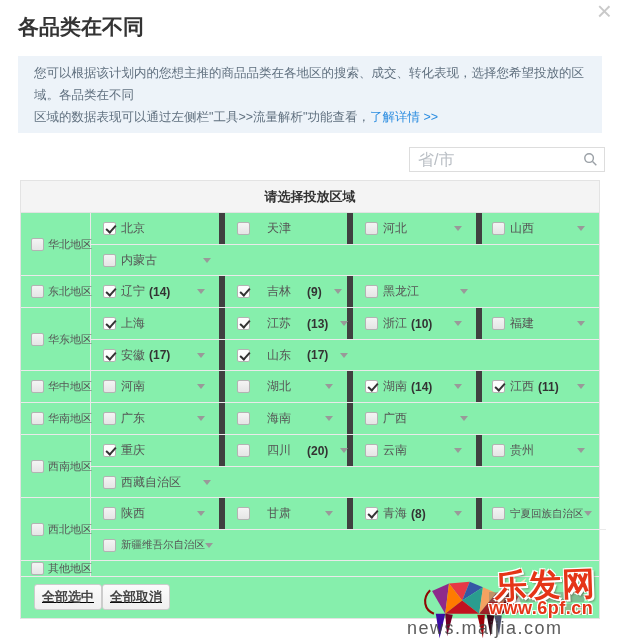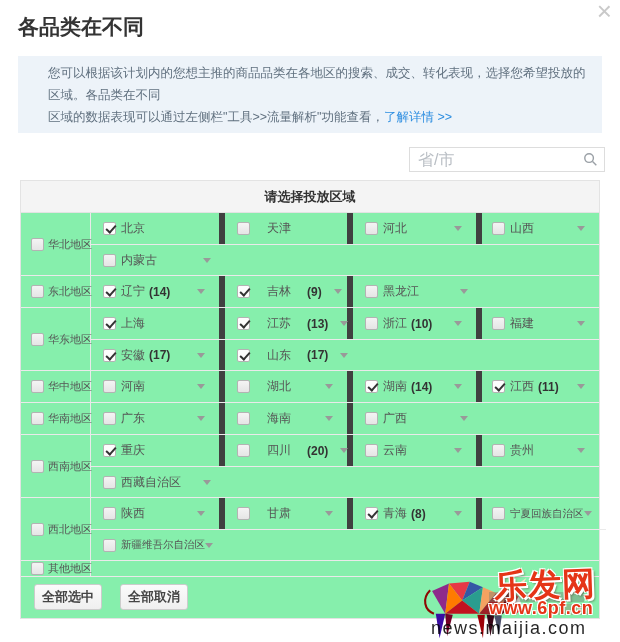--- a/index.html
+++ b/index.html
@@ -5,21 +5,21 @@
   * { margin:0; padding:0; box-sizing:border-box; }
   html,body { width:620px; height:642px; background:#fff; overflow:hidden;
     font-family:"Liberation Sans","DejaVu Sans",sans-serif; }
   .dialog { position:relative; width:620px; height:642px; background:#fff; }
 
   .close { position:absolute; top:-2px; right:8px; font-size:26px; color:#c9c9c9;
     cursor:pointer; line-height:1; font-weight:400; }
 
   .title { padding:13px 0 0 18px; font-size:21px; font-weight:bold; color:#333; }
 
-  .notice { margin:15px 18px 0 18px; background:#edf3f9; padding:6px 14px 5px 30px;
+  .notice { margin:15px 18px 0 18px; background:#edf3f9; padding:6px 14px 5px 16px;
     font-size:12.5px; color:#60707f; line-height:22px; }
   .notice .link { color:#2a8ce0; cursor:pointer; text-decoration:none; }
 
   .search-row { position:relative; height:25px; margin:14px 15px 0 0; }
   .search-box { position:absolute; right:0; top:0; width:196px; height:25px; }
   .search-input { width:196px; height:25px; border:1px solid #ddd; padding:0 28px 0 8px;
     font-size:16px; color:#333; outline:none; font-family:inherit; }
   .search-input::placeholder { color:#b9bec4; }
   .search-icon { position:absolute; right:7px; top:5px; width:15px; height:15px; cursor:pointer; }
 
@@ -44,37 +44,37 @@
 
   .cb { width:13px; height:13px; flex:0 0 13px; border:1px solid #b3b3b3; border-radius:2px;
     background:linear-gradient(#f4f4f4,#e5e5e5); position:relative; cursor:pointer; }
   .cb.checked { background:#fdfdfd; }
   .cb.checked::after { content:""; position:absolute; left:2px; top:2px; width:8px; height:4px;
     border-left:2px solid #333; border-bottom:2px solid #333; transform:rotate(-48deg); }
 
   .caret { width:0; height:0; border-left:4.5px solid transparent; border-right:4.5px solid transparent;
     border-top:5.5px solid #999; margin-left:auto; margin-right:14px; cursor:pointer; flex-shrink:0; }
 
-  .footer-row { display:flex; gap:18px; padding:7px 0 8px 13px; }
+  .footer-row { display:flex; padding:7px 0 8px 13px;text-decoration:underline; }
   .btn { height:26px; padding:0 7px; font-size:13px; font-weight:bold; color:#444;
     background:linear-gradient(#fbfbfb,#efefef); border:1px solid #ccc; border-radius:3px;
     cursor:pointer; font-family:inherit; }
 
   
   .wm { position:absolute; pointer-events:none; }
   .wm-bull { left:420px; top:576px; width:124px; height:66px; }
   .wm-site { left:494px; top:563px; font-size:33px; font-weight:bold; color:#e53517;
     letter-spacing:1px; transform:rotate(-2deg); white-space:nowrap;
     text-shadow:2px 2px 0 #fff,-1px -1px 0 #fff,1px -1px 0 #fff,-1px 1px 0 #fff,3px 3px 2px rgba(60,20,10,.35); }
   .wm-strip1 { left:489px; top:592px; width:95px; height:10px; background:rgba(120,124,112,.42); }
   .wm-strip2 { left:558px; top:604px; width:32px; height:11px; background:rgba(152,96,82,.32); }
   .wm-url { left:489px; top:598px; font-size:18px; font-weight:bold; color:#e53517;
     letter-spacing:.5px; white-space:nowrap;
     text-shadow:1px 1px 0 #fff,-1px -1px 0 #fff,1px -1px 0 #fff,-1px 1px 0 #fff; }
-  .wm-sub { left:431px; top:618px; font-size:18px; color:#000000; letter-spacing:1.5px;
+  .wm-sub { left:407px; top:618px; font-size:18px; color:#404040; letter-spacing:1.5px;
     white-space:nowrap; opacity:.85; }
 </style>
 </head>
 <body>
 
 <div class="dialog">
 
   <span class="close">×</span>
 
   <div class="title">各品类在不同</div>

